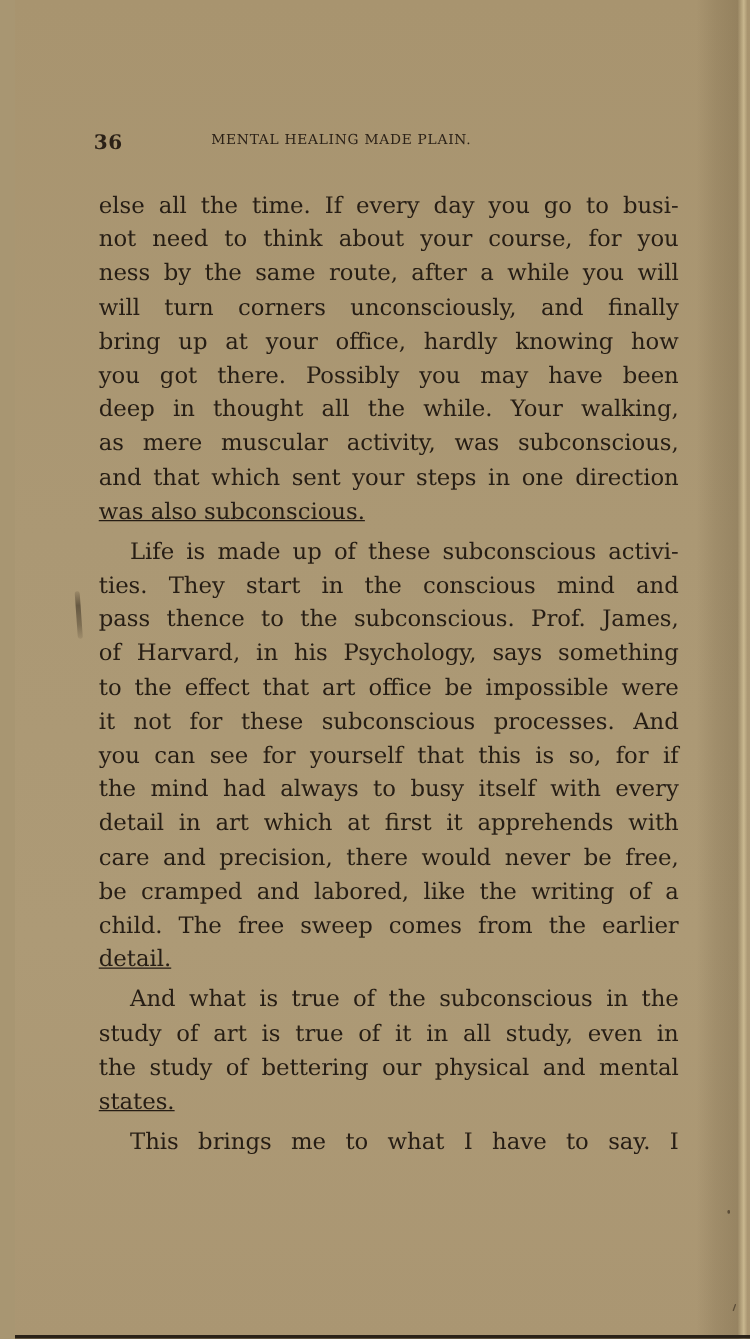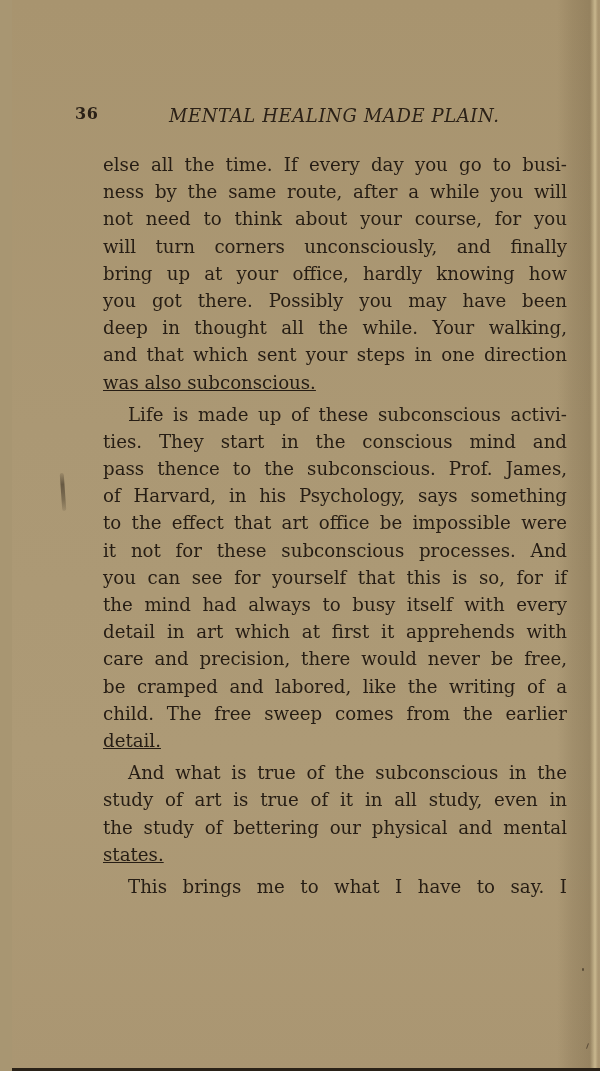--- a/index.html
+++ b/index.html
@@ -53,34 +53,32 @@
       left: 0;
       top: 0;
       font-size: 16px;
       font-weight: bold;
       letter-spacing: 0.5px;
     }
     .head-title {
       position: absolute;
       left: 94px;
       top: 1px;
-      font-size: 18px;
+      font-size: 11px;
       letter-spacing: 0.6px;
-      font-style: italic;
     }
     .body-text {
       position: absolute;
       left: 67px;
       top: 151px;
       width: 464px;
       font-family: "DejaVu Serif", serif;
       font-size: 18.2px;
       color: #261d14;
       line-height: 27.2px;
-      margin-left: 24px;
     }
     .line {
       display: block;
       white-space: nowrap;
       text-align: justify;
       text-align-last: justify;
       height: 27.2px;
       overflow: visible;
     }
     .line.last {
@@ -123,26 +121,27 @@
     <span class="head-title">MENTAL HEALING MADE PLAIN.</span>
   </div>
 
   <div class="margin-mark"></div>
   <div class="speck" style="left:575px; top:1043px; transform:rotate(20deg); height:6px; width:1px;"></div>
   <div class="speck" style="left:570px; top:968px;"></div>
 
   <div class="body-text" id="body-text">
       <div class="paragraph">
         <span class="line">else all the time.  If every day you go to busi-</span>
+        <span class="line">not need to think about your course, for you</span>
         <span class="line">ness by the same route, after a while you will</span>
-        <span class="line">not need to think about your course, for you</span>
         <span class="line">will turn corners unconsciously, and finally</span>
         <span class="line">bring up at your office, hardly knowing how</span>
         <span class="line">you got there.  Possibly you may have been</span>
         <span class="line">deep in thought all the while.  Your walking,</span>
+        <span class="line">as mere muscular activity, was subconscious,</span>
         <span class="line">and that which sent your steps in one direction</span>
         <span class="line last">was also subconscious.</span>
       </div>
       <div class="para-gap"></div>
       <div class="paragraph">
         <span class="line indent">Life is made up of these subconscious activi-</span>
         <span class="line">ties.  They start in the conscious mind and</span>
         <span class="line">pass thence to the subconscious.  Prof. James,</span>
         <span class="line">of Harvard, in his Psychology, says something</span>
         <span class="line">to the effect that art office be impossible were</span>

